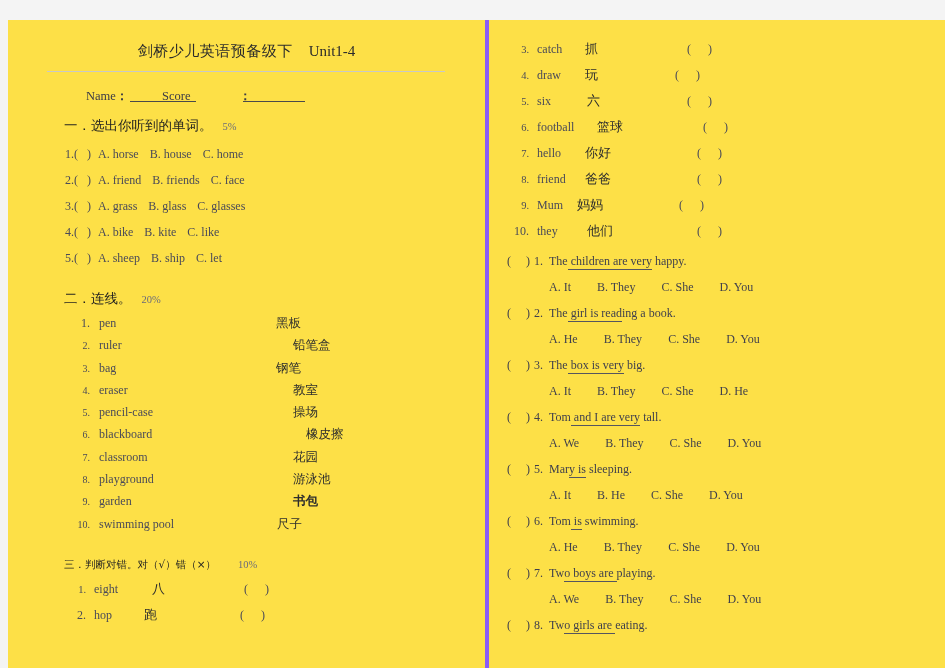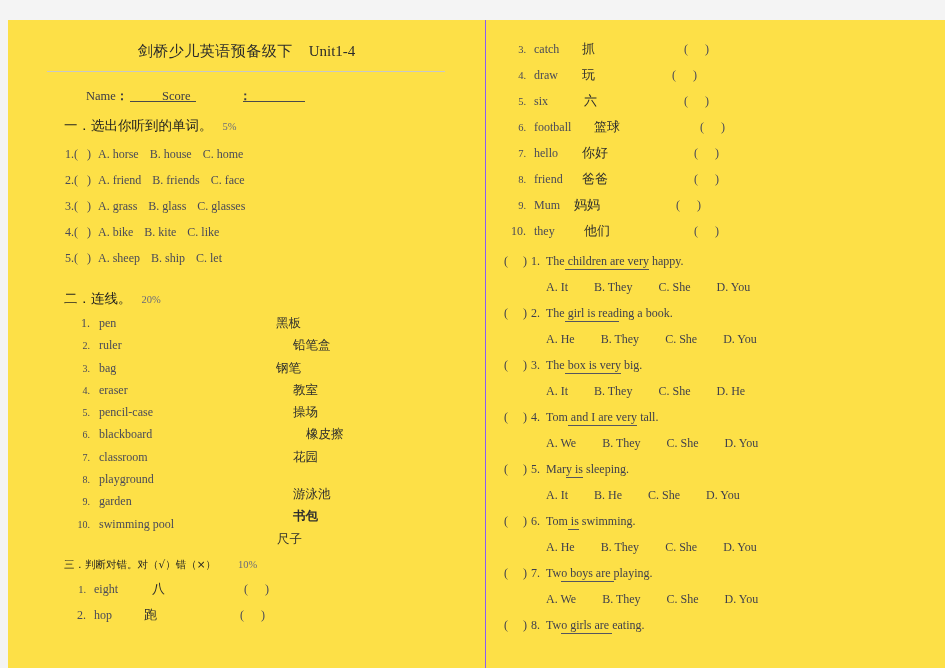--- a/index.html
+++ b/index.html
@@ -18,21 +18,21 @@
     overflow:hidden;
   }
   
   .col-left{
     position:absolute; left:0; top:0;
     width:477px; height:648px;
   }
   .col-right{
     position:absolute; left:477px; top:0;
     width:460px; height:648px;
-    border-left:1px solid #8b5cf6;
+    border-left:4px solid #8b5cf6;
     box-sizing:border-box;
   }
   
   .title-row{
     margin-top:22px;
     text-align:center;
     white-space:nowrap;
   }
   .title-cn{
     font-family:"DejaVu Sans","Liberation Sans",sans-serif;
@@ -218,21 +218,21 @@
           <div class="match-row"><span class="idx">10.</span><span class="w">swimming  pool</span></div>
         </div>
       <div class="match-right" id="match-right">
           <div class="cnword" style="padding-left: 0px;">黑板</div>
           <div class="cnword" style="padding-left: 17px;">铅笔盒</div>
           <div class="cnword" style="padding-left: 0px;">钢笔</div>
           <div class="cnword" style="padding-left: 17px;">教室</div>
           <div class="cnword" style="padding-left: 17px;">操场</div>
           <div class="cnword" style="padding-left: 30px;">橡皮擦</div>
           <div class="cnword" style="padding-left: 17px;">花园</div>
-          <div class="cnword" style="padding-left: 17px; margin-top: 15px;">游泳池</div>
+          <div class="cnword" style="padding-left: 17px;">游泳池</div>
           <div class="cnword" style="padding-left: 17px; font-weight: bold;">书包</div>
           <div class="cnword" style="padding-left: 1px;">尺子</div>
         </div>
     </div>
 
     <div class="sec-h sec3-h">
       <span class="cn">三．判断对错。对（√）错（×）</span><span class="pct">10%</span>
     </div>
     <div class="sec3-list" id="sec3-left">
         <div class="tf-row"><span class="idx">1.</span><span class="en">eight</span><span class="cn" style="left:88px">八</span><span class="par" style="left:180px">(   )</span></div>

